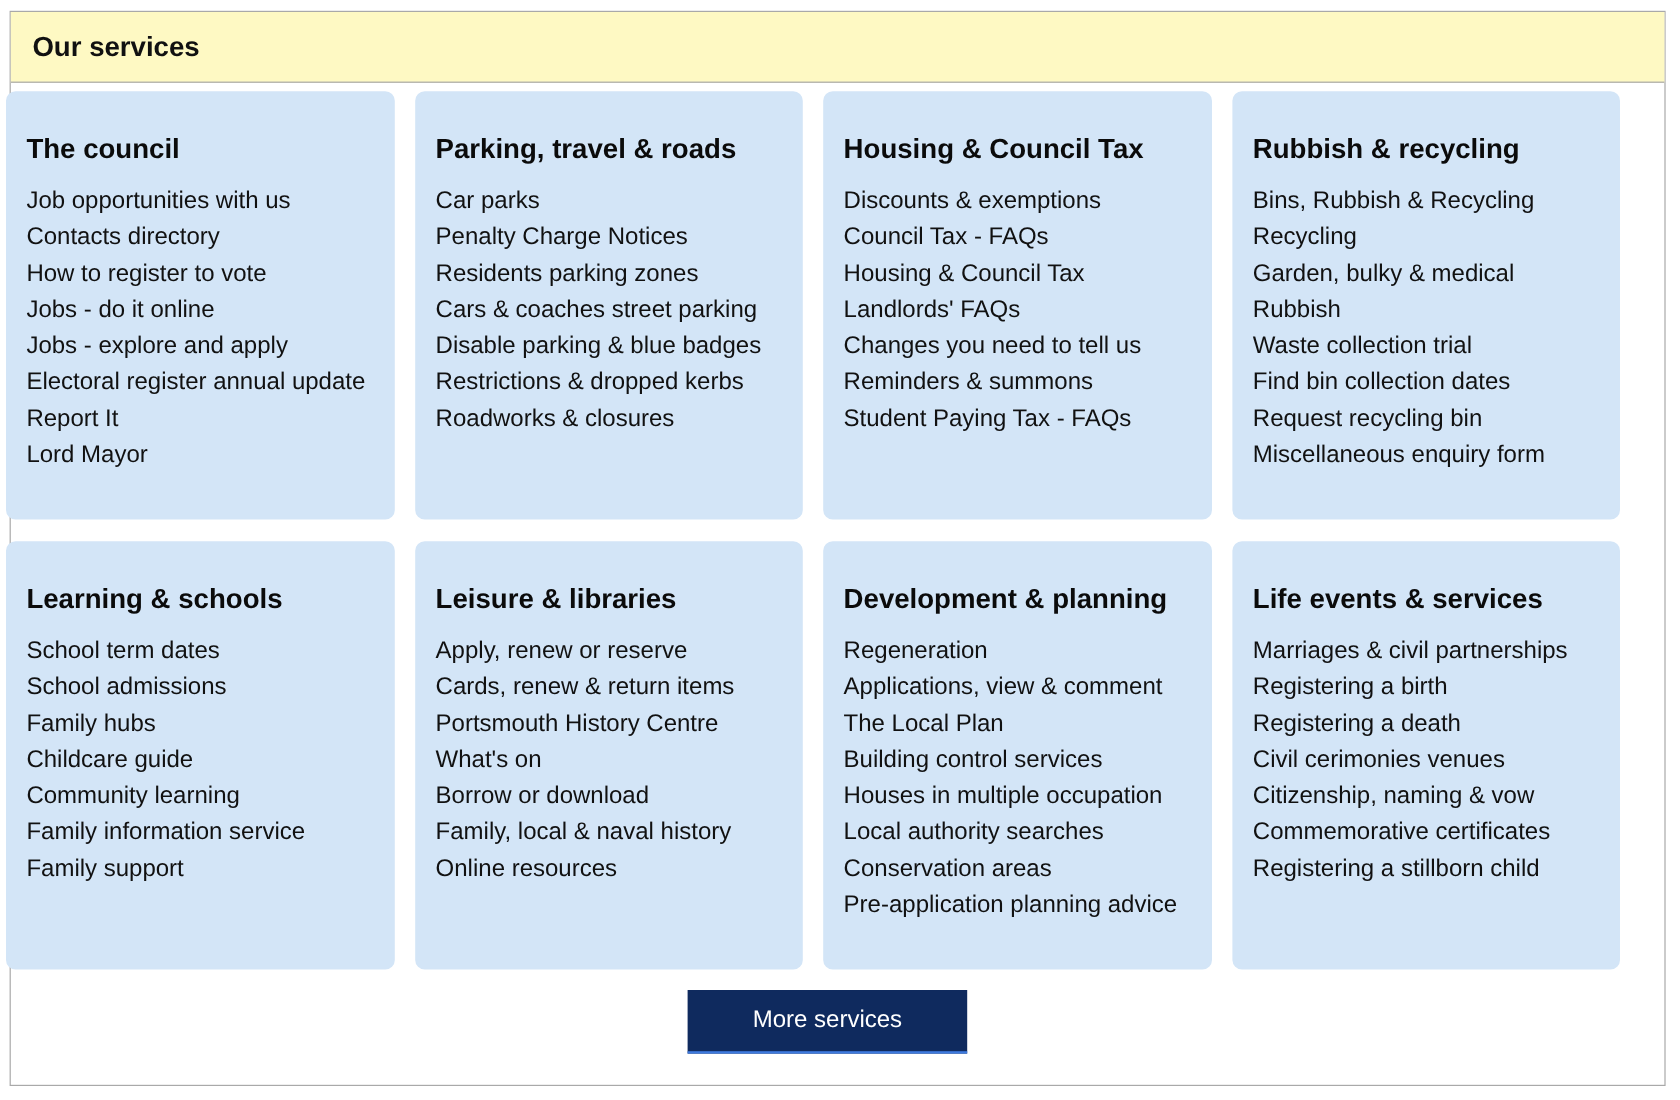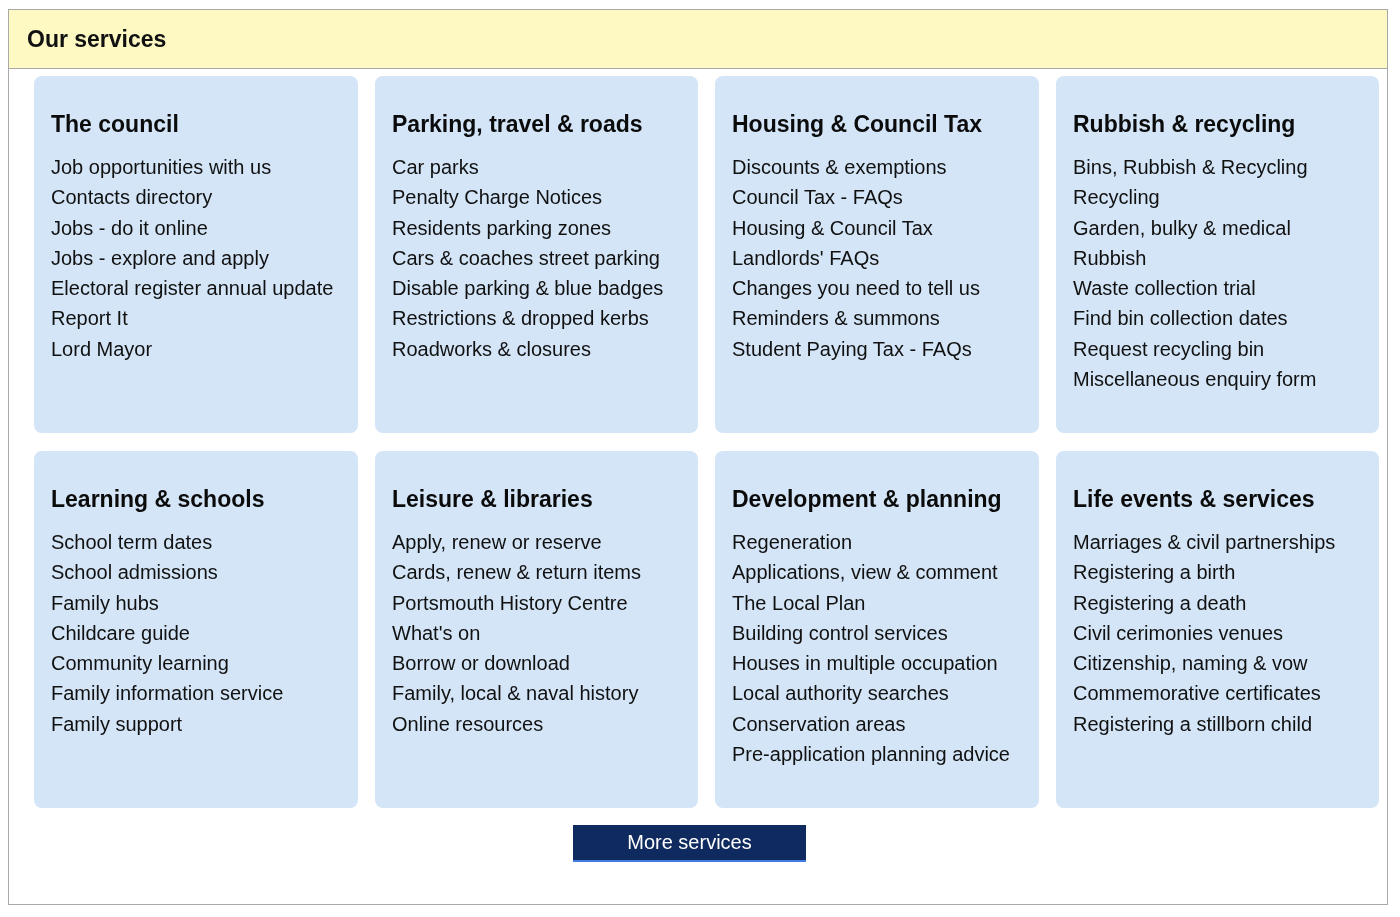--- a/index.html
+++ b/index.html
@@ -1,44 +1,45 @@
 <!DOCTYPE html>
 <html><head>
 <meta charset="utf-8">
 <style>
   html, body { margin: 0; padding: 0; background: #ffffff; }
   body { width: 1400px; height: 917px; position: relative; font-family: "Liberation Sans", sans-serif; color: #111; }
   .frame { position: absolute; left: 8px; top: 9px; width: 1380px; height: 896px; border: 1px solid #a9a9a9; box-sizing: border-box; background: #fff; }
   .header { height: 59px; background: #fef9c3; border-bottom: 1px solid #a9a9a9; box-sizing: border-box; padding-left: 18px; display: flex; align-items: center; }
   .header h2 { margin: 0; font-size: 23px; font-weight: bold; color: #111; }
-  .grid { position: absolute; left: 34px; top: 76px; display: grid; grid-template-columns: 324px 323px 324px 323px; column-gap: 17px; row-gap: 18px; border-radius: 18px; }
+  .grid { position: absolute; left: 5px; top: 76px; display: grid; grid-template-columns: 324px 323px 324px 323px; column-gap: 17px; row-gap: 18px; border-radius: 18px; }
   .card { background: #d3e5f7; border-radius: 8px; height: 357px; box-sizing: border-box; padding: 33px 17px 0 17px; }
   .card h3 { margin: 0 0 13px 0; font-size: 23px; font-weight: bold; color: #0b0b0b; line-height: 30px; }
   .card ul { list-style: none; margin: 0; padding: 0; }
   .card li { font-size: 20px; line-height: 30.3px; color: #111; }
   .card li a { color: #111; text-decoration: none; cursor: pointer; }
   .btn-wrap { position: absolute; left: 573px; top: 825px; }
-  .more-btn { width: 233px; height: 37px; background: #0f2a5e; color: #ffffff; border: none; border-bottom: 2px solid #3f7be0; font-family: "Liberation Sans", sans-serif; font-size: 20px; cursor: pointer; box-sizing: border-box; padding: 0; }
+  .more-btn { width: 233px; height: 53px; background: #0f2a5e; color: #ffffff; border: none; border-bottom: 2px solid #3f7be0; font-family: "Liberation Sans", sans-serif; font-size: 20px; cursor: pointer; box-sizing: border-box; padding: 0; }
 </style>
 </head>
 <body>
 
 <div class="frame">
   <div class="header">
     <h2>Our services</h2>
   </div>
 </div>
 
 <div class="grid">
 
   <div class="card">
     <h3>The council</h3>
     <ul>
       <li><a>Job opportunities with us</a></li>
       <li><a>Contacts directory</a></li>
+      <li><a>How to register to vote</a></li>
       <li><a>Jobs - do it online</a></li>
       <li><a>Jobs - explore and apply</a></li>
       <li><a>Electoral register annual update</a></li>
       <li><a>Report It</a></li>
       <li><a>Lord Mayor</a></li>
     </ul>
   </div>
 
   <div class="card">
     <h3>Parking, travel &amp; roads</h3>

